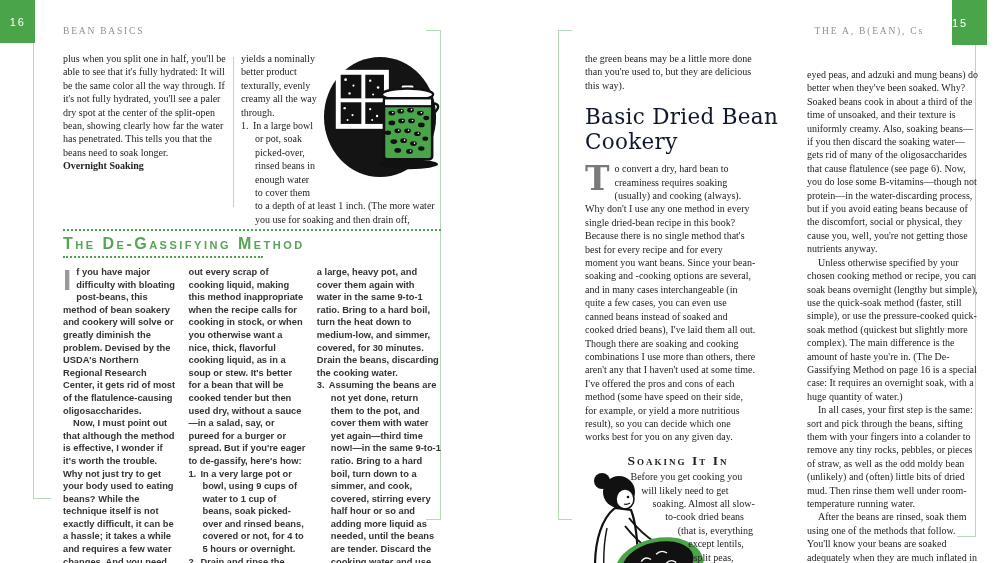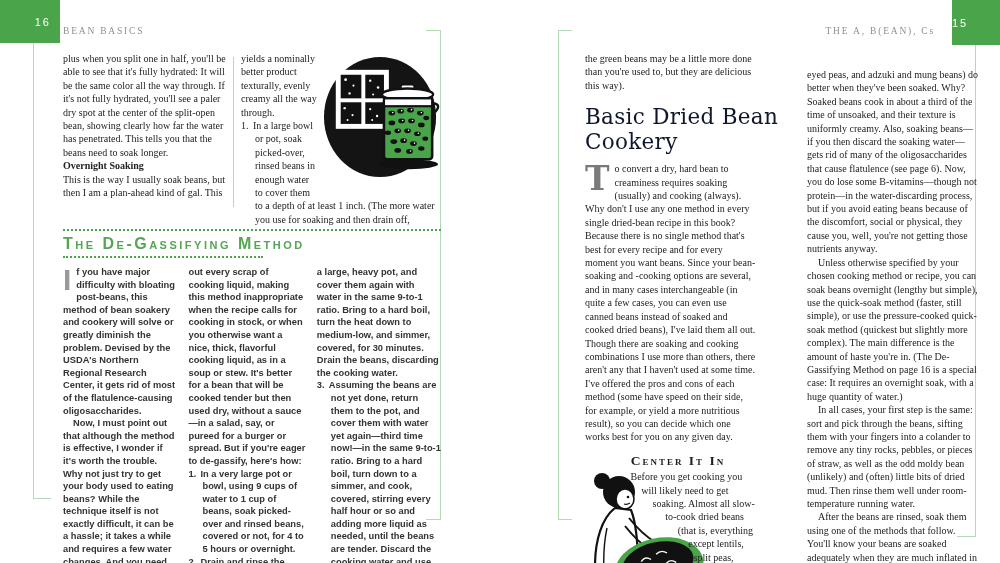--- a/index.html
+++ b/index.html
@@ -1,29 +1,29 @@
 <!DOCTYPE html>
 <html><head>
 <meta charset="utf-8">
 <style>
   html,body{margin:0;padding:0;background:#fff;}
   .spread{position:relative;width:1000px;height:563px;background:#ffffff;overflow:hidden;
           font-family:"Liberation Serif",serif;color:#222;}
 
   
-  .tab{position:absolute;top:0;width:60px;background:#4aa449;color:#fff;
+  .tab{position:absolute;top:0;width:35px;background:#4aa449;color:#fff;
        font-family:"Liberation Sans",sans-serif;font-size:11px;letter-spacing:2px;
        display:flex;align-items:center;box-sizing:border-box;}
   .tab-left{left:0;height:43px;justify-content:flex-end;padding-right:9px;}
   .tab-right{left:952px;height:45px;justify-content:flex-start;}
 
   
   .runhead{position:absolute;top:26px;font-size:9.5px;letter-spacing:1.8px;color:#8f8f8f;}
   .runhead-left{left:63px;}
-  .runhead-right{right:65px;text-align:left;}
+  .runhead-right{right:76px;text-align:left;}
 
   
   .vline{position:absolute;width:1px;background:#b5d9b5;}
   .hline{position:absolute;height:1px;background:#b5d9b5;}
 
   
   .bt{font-size:10px;line-height:13.4px;}
   .bt p{margin:0;}
   .subhead{font-weight:bold;margin-top:9px;}
   .hang{padding-left:14px;text-indent:-14px;margin-top:7px;}
@@ -72,21 +72,20 @@
 
   <div class="vline" style="left:33px;top:43px;height:456px;"></div>
   <div class="hline" style="left:33px;top:498px;width:18px;"></div>
   <div class="vline" style="left:440px;top:30px;height:490px;"></div>
   <div class="hline" style="left:426px;top:30px;width:14px;"></div>
   <div class="hline" style="left:426px;top:519px;width:14px;"></div>
 
   <div class="intro-col1 bt">
     <p>plus when you split one in half, you'll be able to see that it's fully hydrated: It will be the same color all the way through. If it's not fully hydrated, you'll see a paler dry spot at the center of the split-open bean, showing clearly how far the water has penetrated. This tells you that the beans need to soak longer.</p>
     <p class="subhead">Overnight Soaking</p>
-    <p>This is the way I usually soak beans, but then I am a plan-ahead kind of gal. This</p>
   </div>
 
   <div class="intro-divider"></div>
 
   <div class="intro-col2 bt">
 
     <svg class="fig-night" viewBox="0 0 120 132">
       <ellipse cx="58" cy="64" rx="57" ry="61" fill="#141414"></ellipse>
       <rect x="13" y="16" width="54" height="60" fill="#ffffff"></rect>
       <rect x="18" y="21" width="21" height="24" fill="#111"></rect>
@@ -193,21 +192,21 @@
   <div class="hline" style="left:558px;top:519px;width:14px;"></div>
   <div class="vline" style="left:975px;top:45px;height:492px;"></div>
   <div class="hline" style="left:957px;top:536px;width:18px;"></div>
 
   <div class="rp-col1 bt">
     <p>the green beans may be a little more done than you're used to, but they are delicious this way).</p>
     <h2 class="rp-title">Basic Dried Bean Cookery</h2>
     <p>
       <span class="rp-drop">T</span><span>o convert a dry, hard bean to creaminess requires soaking (usually) and cooking (always). Why don't I use any one method in every single dried-bean recipe in this book? Because there </span><span class="ital">is</span><span> no single method that's best for every recipe and for every moment you want beans. Since your bean-soaking and -cooking options are several, and in many cases interchangeable (in quite a few cases, you can even use canned beans instead of soaked and cooked dried beans), I've laid them all out. Though there are soaking and cooking combinations I use more than others, there aren't any that I haven't used at some time. I've offered the pros and cons of each method (some have speed on their side, for example, or yield a more nutritious result), so you can decide which one works best for you on any given day.</span>
     </p>
-    <div class="soak-title">Center It In</div>
+    <div class="soak-title">Soaking It In</div>
     <div>
 
       <svg class="fig-woman" viewBox="0 0 120 132">
         <circle cx="17" cy="11" r="8" fill="#111"></circle>
         <circle cx="34" cy="22" r="16" fill="#111"></circle>
         <ellipse cx="40" cy="29" rx="9" ry="10" fill="#fff" stroke="#111" stroke-width="1.6"></ellipse>
         <circle cx="43" cy="27" r="1.3" fill="#111"></circle>
         <path d="M45 33 q-3 2 -6 1" fill="none" stroke="#111" stroke-width="1.2"></path>
         <path d="M30 14 q8 -6 16 0" fill="none" stroke="#111" stroke-width="1.5"></path>
         <path d="M30 38 C17 48 10 70 10 96 L12 124 C24 130 42 130 52 122 L53 98 C53 72 50 50 46 40 Z" fill="#fff" stroke="#111" stroke-width="2.2"></path>

